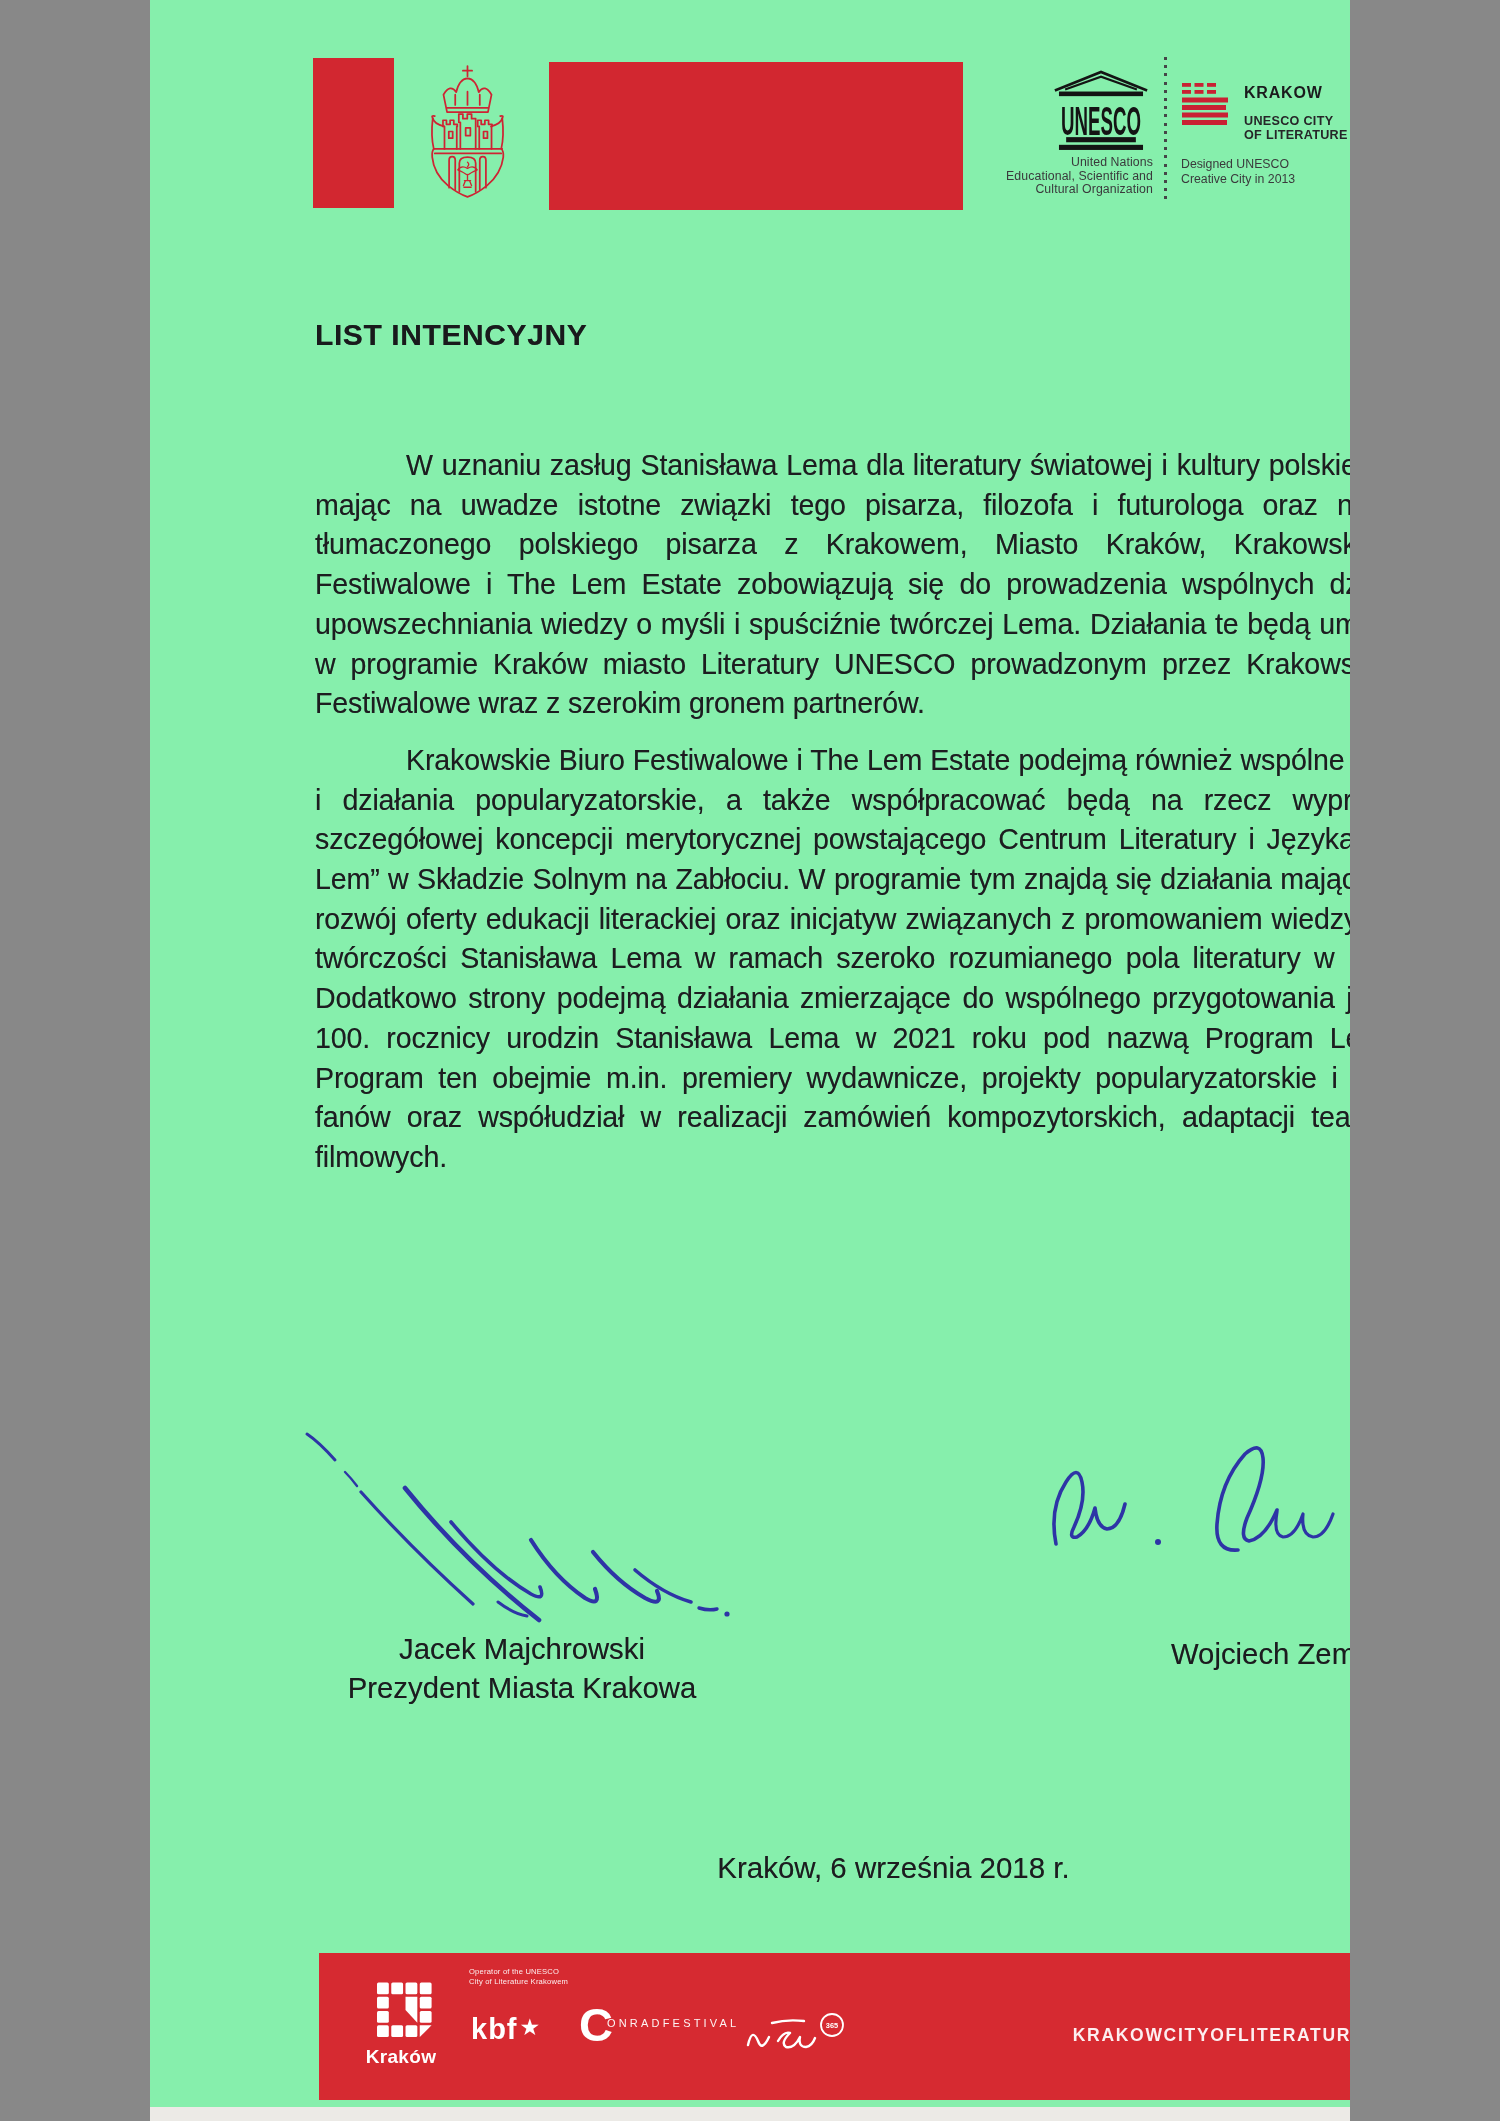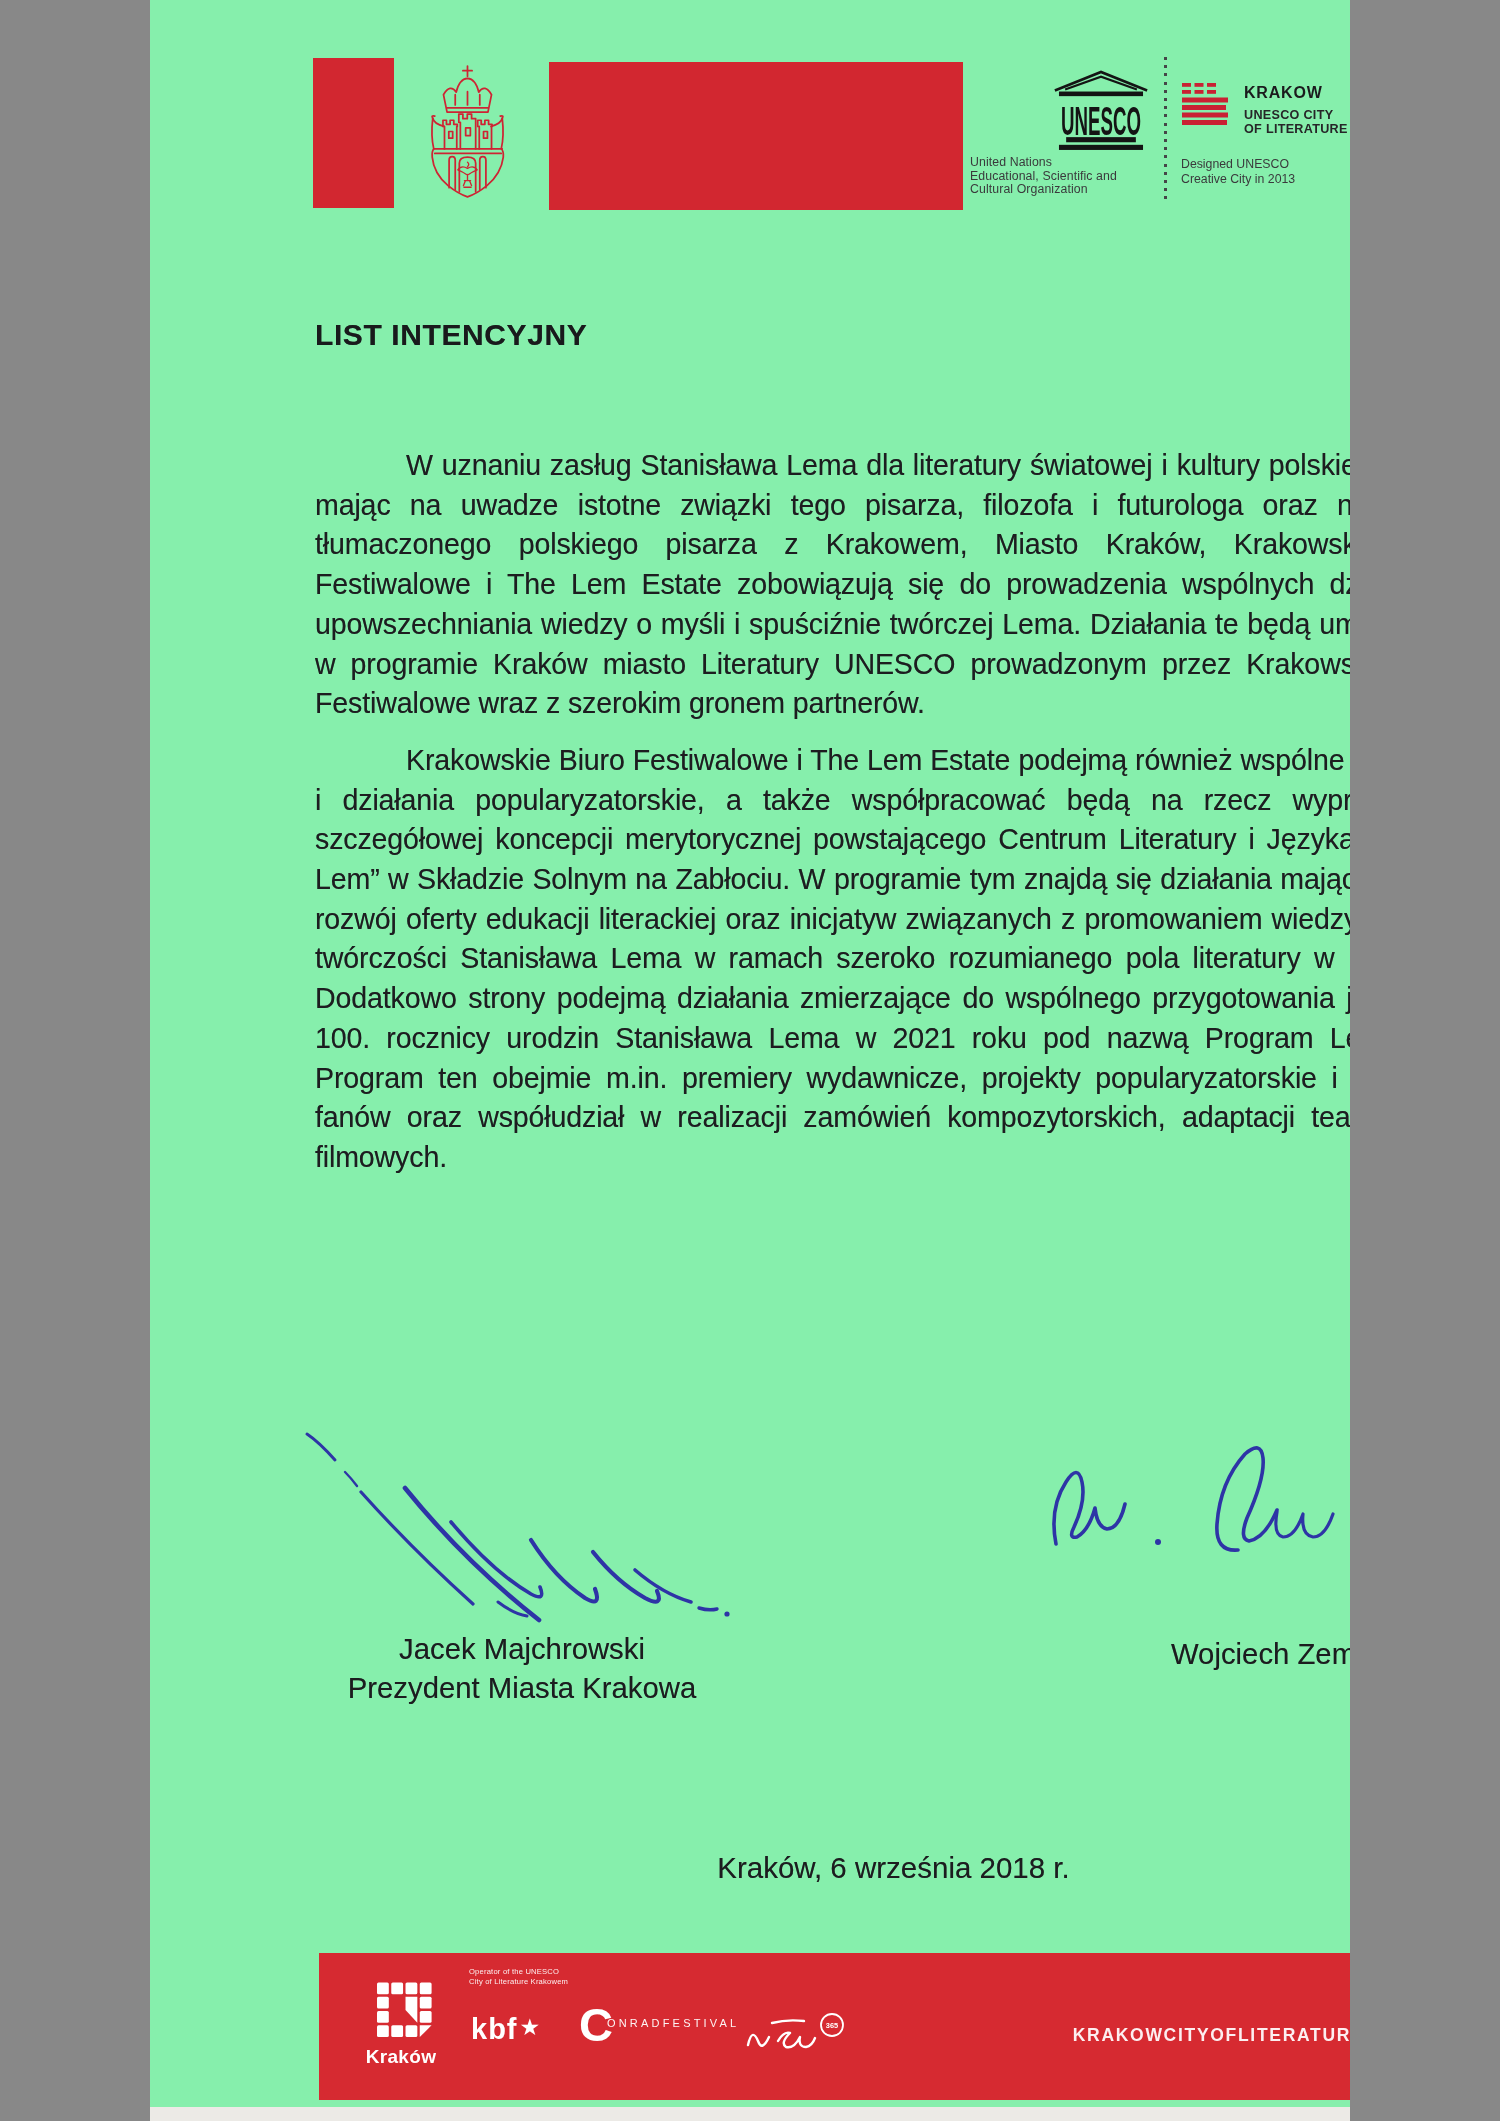--- a/index.html
+++ b/index.html
@@ -7,30 +7,30 @@
     position:relative;width:1200px;height:2121px;margin:0 auto;
     background:#86efac;overflow:hidden;
     font-family:"Liberation Sans","DejaVu Sans",sans-serif;color:#1e1e20;
   }
   
   .redblock{position:absolute;background:#d22730;}
   .arms{position:absolute;left:271px;top:63px;width:93px;height:137px;}
   .unesco-logo{position:absolute;left:899px;top:70px;width:104px;height:82px;}
   .unesco-org{
     position:absolute;left:820px;top:156px;width:183px;
-    font-size:12.3px;line-height:13.5px;color:#3a3a3c;letter-spacing:.1px;
+    font-size:12.3px;line-height:13.5px;color:#3a3a3c;text-align:right;letter-spacing:.1px;
   }
   .dotsep{
     position:absolute;left:1014px;top:57px;width:3px;height:142px;
     background:repeating-linear-gradient(#454547 0 3px,transparent 3px 8.2px);
   }
   .bars-icon{position:absolute;left:1032px;top:83px;width:46px;height:45px;}
   .kcl-name{position:absolute;left:1094px;top:80px;color:#1b1b1d;}
   .kcl-name .city{font-size:16px;font-weight:bold;letter-spacing:.8px;line-height:26px;}
-  .kcl-name .sub{font-size:12.6px;font-weight:bold;letter-spacing:.3px;line-height:13.5px;margin-top:3px;color:#262628;}
+  .kcl-name .sub{font-size:12.6px;font-weight:bold;letter-spacing:.3px;line-height:13.5px;margin-top:9px;color:#262628;}
   .designed{
     position:absolute;left:1031px;top:157px;font-size:12.3px;line-height:14.5px;color:#3a3a3c;
   }
   
   .doc-title{
     position:absolute;left:165px;top:318px;width:1157px;text-align:left;
     font-size:30px;font-weight:bold;letter-spacing:.6px;color:#191a1c;
     text-shadow:0 0 .5px rgba(20,20,25,.55);
   }
   .body-text{position:absolute;left:165px;top:446px;width:1157px;}

